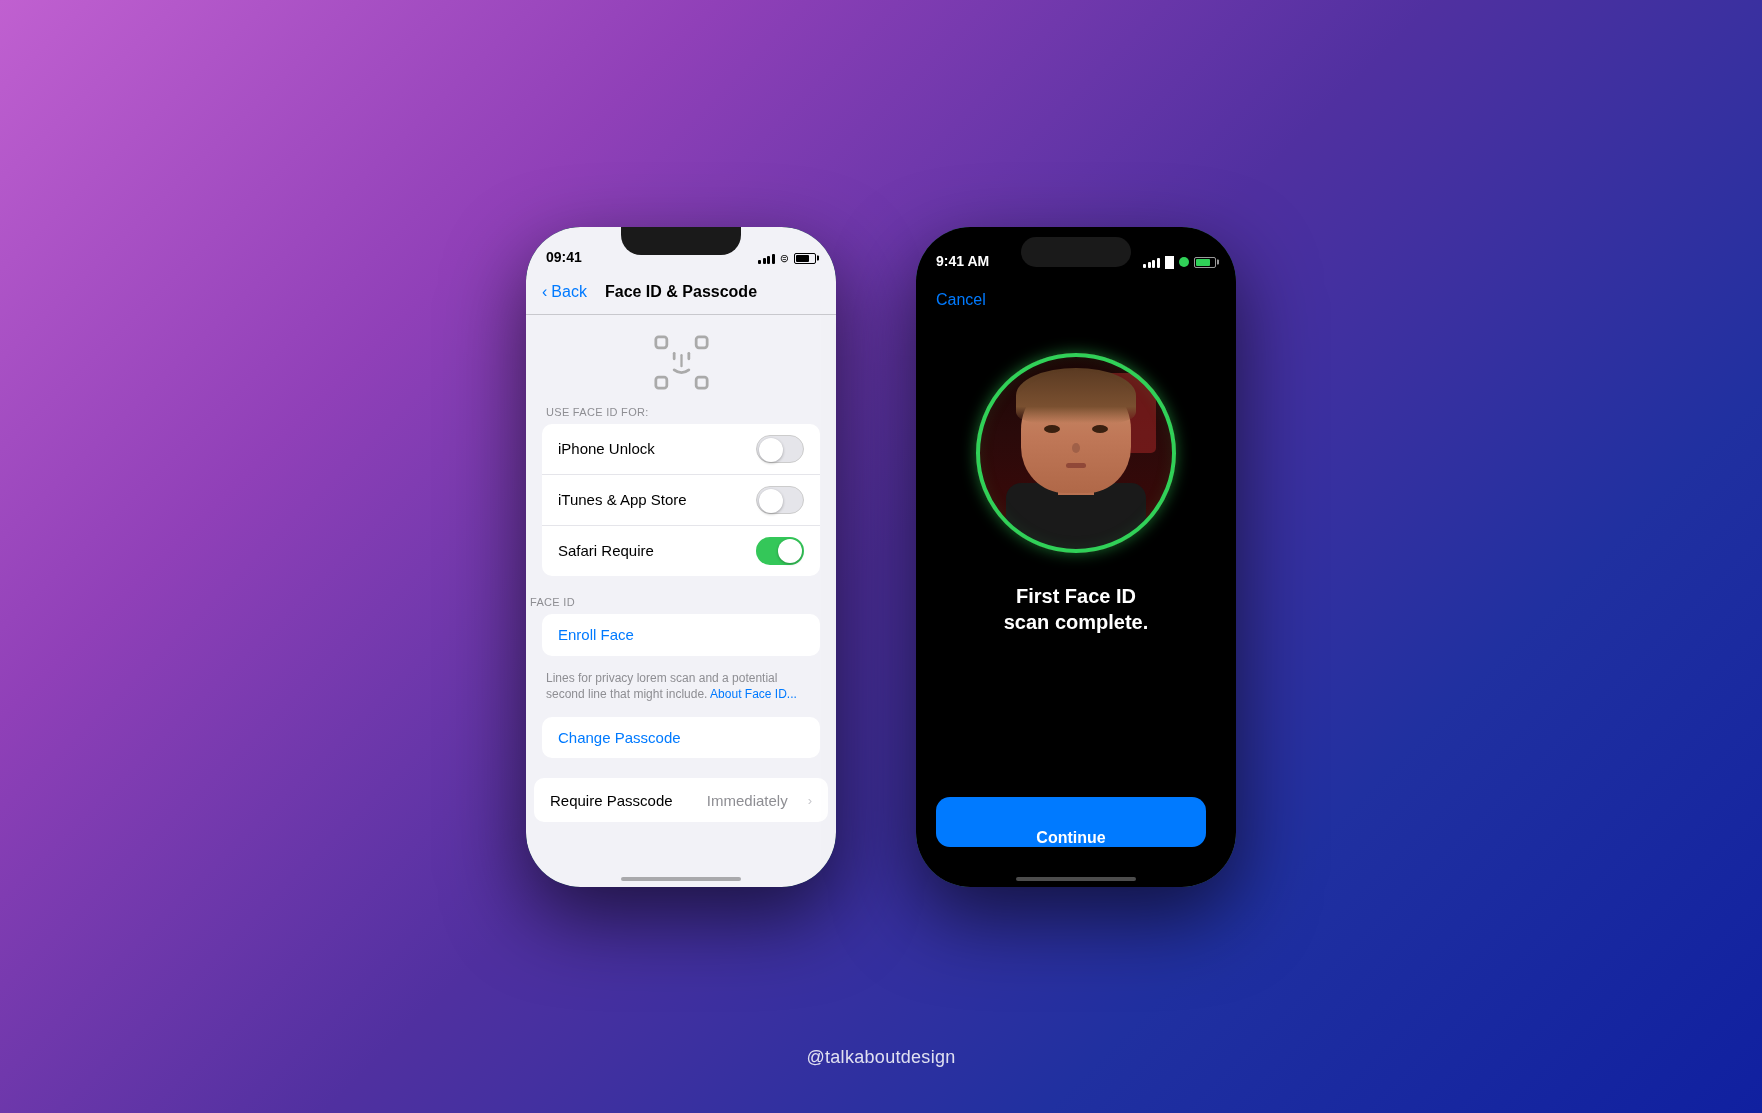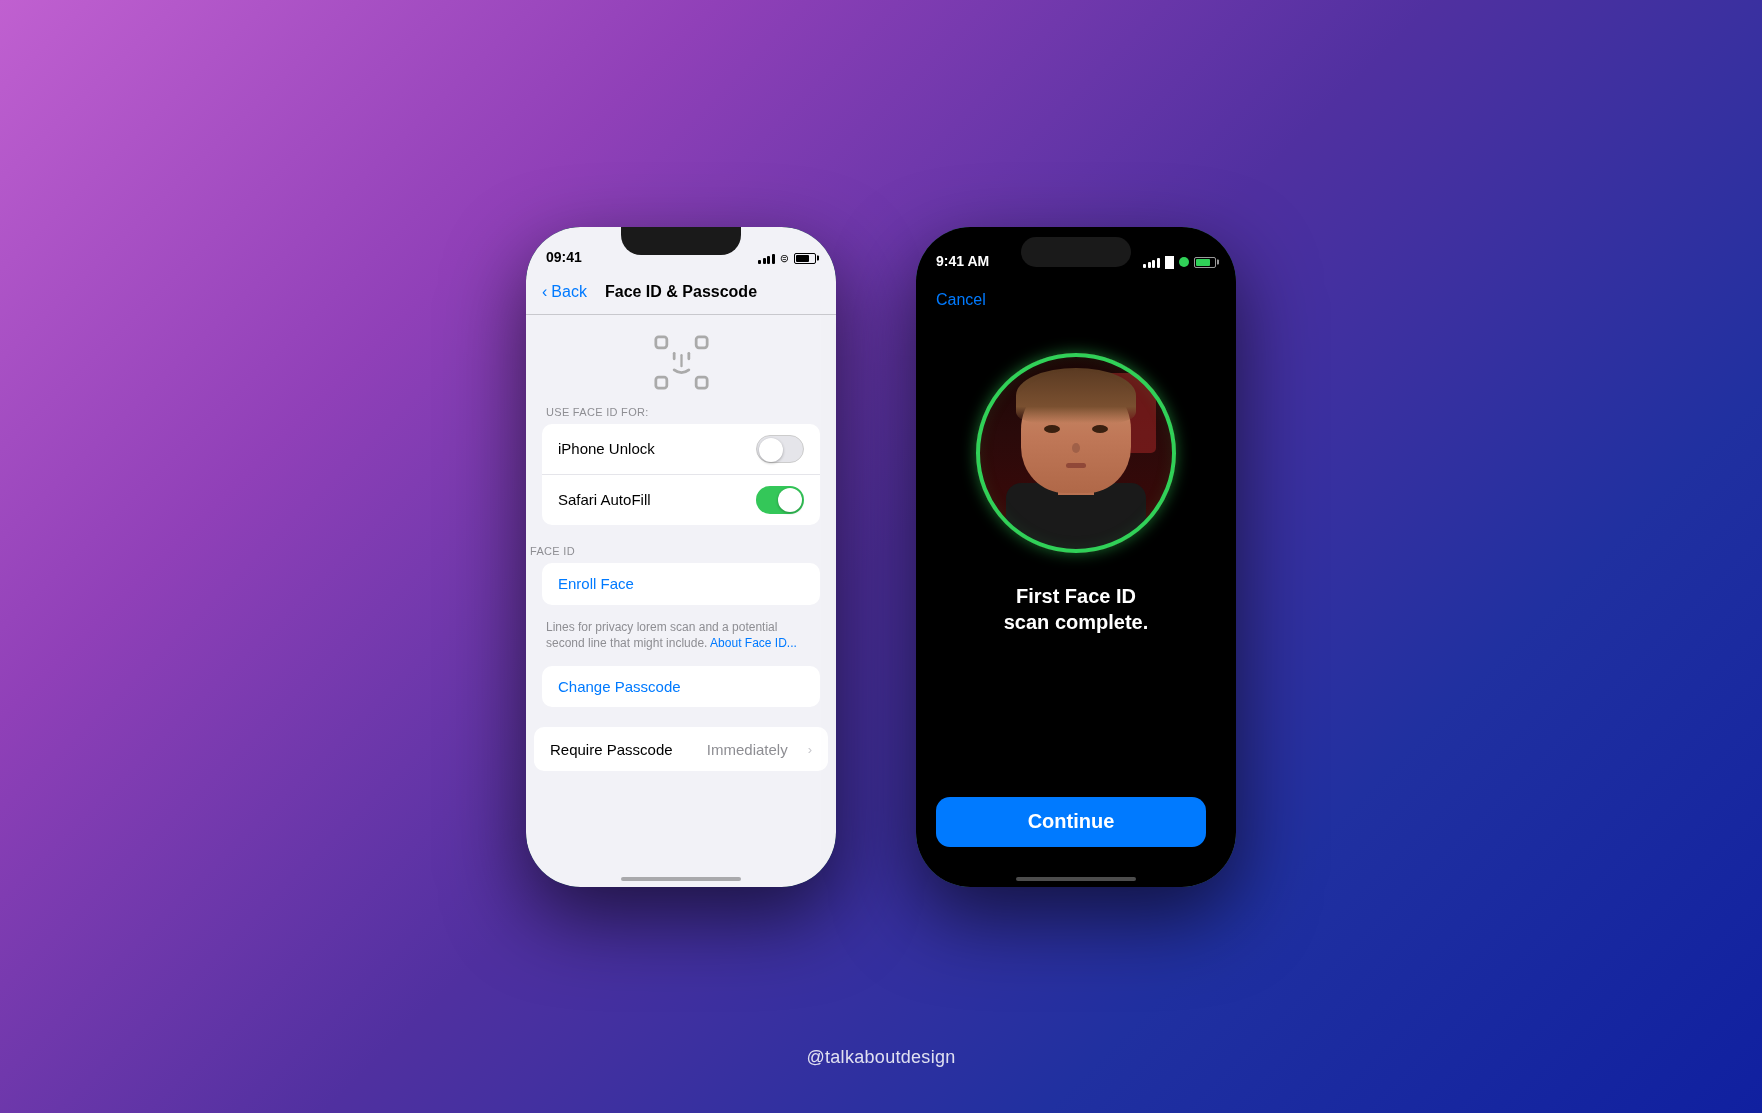--- a/index.html
+++ b/index.html
@@ -417,24 +417,24 @@
 
     .continue-btn {
       position: absolute;
       bottom: 40px;
       left: 20px;
       right: 30px;
       height: 50px;
       background: #007aff;
       border-radius: 14px;
       display: flex;
-      align-items: center;
+      align-items: flex-end;
       justify-content: center;
       color: #fff;
-      font-size: 20px;
+      font-size: 16px;
       font-weight: 600;
       cursor: pointer;
     }
 
     
     .batt-green {
       background: #30d158;
       width: 80%;
     }
     .signal-white span {
@@ -506,21 +506,27 @@
       <div class="section-label">USE FACE ID FOR:</div>
 
       <div class="settings-group">
         <div class="settings-row">
           <span class="row-label">iPhone Unlock</span>
           <div class="toggle off">
             <div class="toggle-knob"></div>
           </div>
         </div>
         <div class="settings-row">
-          <span class="row-label">Safari AutoFill</span>
+          <span class="row-label">iTunes &amp; App Store</span>
+          <div class="toggle off">
+            <div class="toggle-knob"></div>
+          </div>
+        </div>
+        <div class="settings-row">
+          <span class="row-label">Safari Require</span>
           <div class="toggle on">
             <div class="toggle-knob"></div>
           </div>
         </div>
       </div>
 
       <div class="face-id-section-label">FACE ID</div>
 
       <div class="face-id-group">
         <div class="enroll-row">

